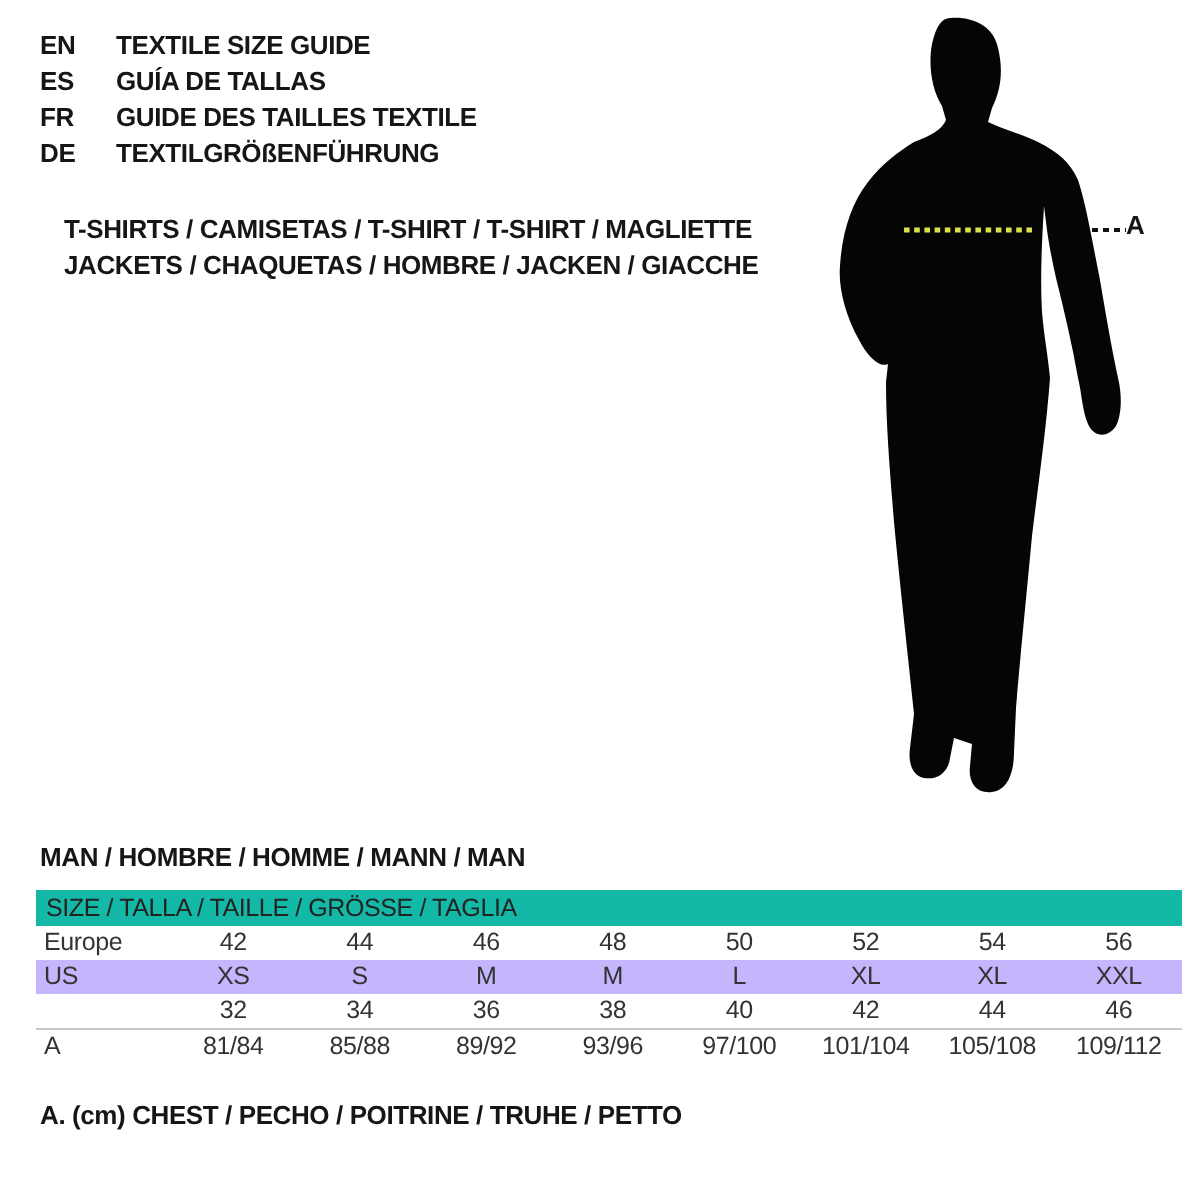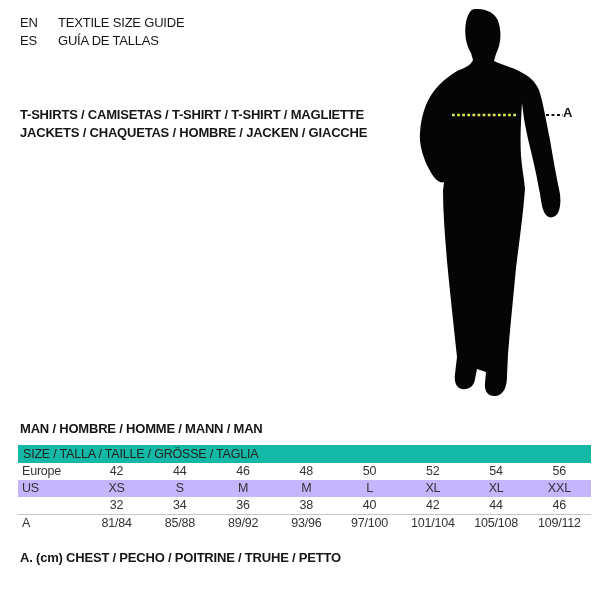--- a/index.html
+++ b/index.html
@@ -4,24 +4,24 @@
 <style>
   html,body{margin:0;padding:0;}
   body{
     width:600px;height:600px;background:#ffffff;
     font-family:"Liberation Sans","DejaVu Sans",sans-serif;
     position:relative;overflow:hidden;color:#161616;
   }
   .abs{position:absolute;}
   
   .lang-list{top:14px;left:20px;}
-  .lang-row{display:flex;line-height:18px;font-size:13px;font-weight:normal;letter-spacing:-0.2px;font-stretch:condensed;}
+  .lang-row{display:flex;line-height:18px;font-size:13px;font-weight:bold;letter-spacing:-0.2px;font-stretch:condensed;}
   .lang-code{width:38px;flex:0 0 38px;}
   
-  .categories{top:106px;left:20px;font-size:13px;font-weight:bold;line-height:18px;letter-spacing:-0.2px;font-stretch:condensed;}
+  .categories{top:106px;left:32px;font-size:13px;font-weight:bold;line-height:18px;letter-spacing:-0.2px;font-stretch:condensed;}
   
   .figure{top:8px;left:413px;width:152px;height:390px;}
   .measure-label{top:105px;left:563px;font-size:13px;font-weight:bold;line-height:15px;}
   
   .section-title{top:421px;left:20px;font-size:13px;font-weight:bold;letter-spacing:-0.2px;font-stretch:condensed;}
   
   .size-table-wrap{top:445px;left:18px;}
   table.size-table{border-collapse:collapse;table-layout:fixed;width:573px;font-stretch:condensed;}
   table.size-table td{
     font-size:12.5px;color:#333;text-align:center;height:17px;line-height:17px;
@@ -40,20 +40,28 @@
 <div>
 
   <div class="abs lang-list">
     <div class="lang-row">
       <span class="lang-code">EN</span>
       <span>TEXTILE SIZE GUIDE</span>
     </div>
     <div class="lang-row">
       <span class="lang-code">ES</span>
       <span>GUÍA DE TALLAS</span>
+    </div>
+    <div class="lang-row">
+      <span class="lang-code">FR</span>
+      <span>GUIDE DES TAILLES TEXTILE</span>
+    </div>
+    <div class="lang-row">
+      <span class="lang-code">DE</span>
+      <span>TEXTILGRÖßENFÜHRUNG</span>
     </div>
   </div>
 
   <div class="abs categories">
     <div>T-SHIRTS / CAMISETAS / T-SHIRT / T-SHIRT / MAGLIETTE</div>
     <div>JACKETS / CHAQUETAS / HOMBRE / JACKEN / GIACCHE</div>
   </div>
 
   <div class="abs figure">
     <svg width="152" height="390" viewBox="0 0 152 390" xmlns="http://www.w3.org/2000/svg">

